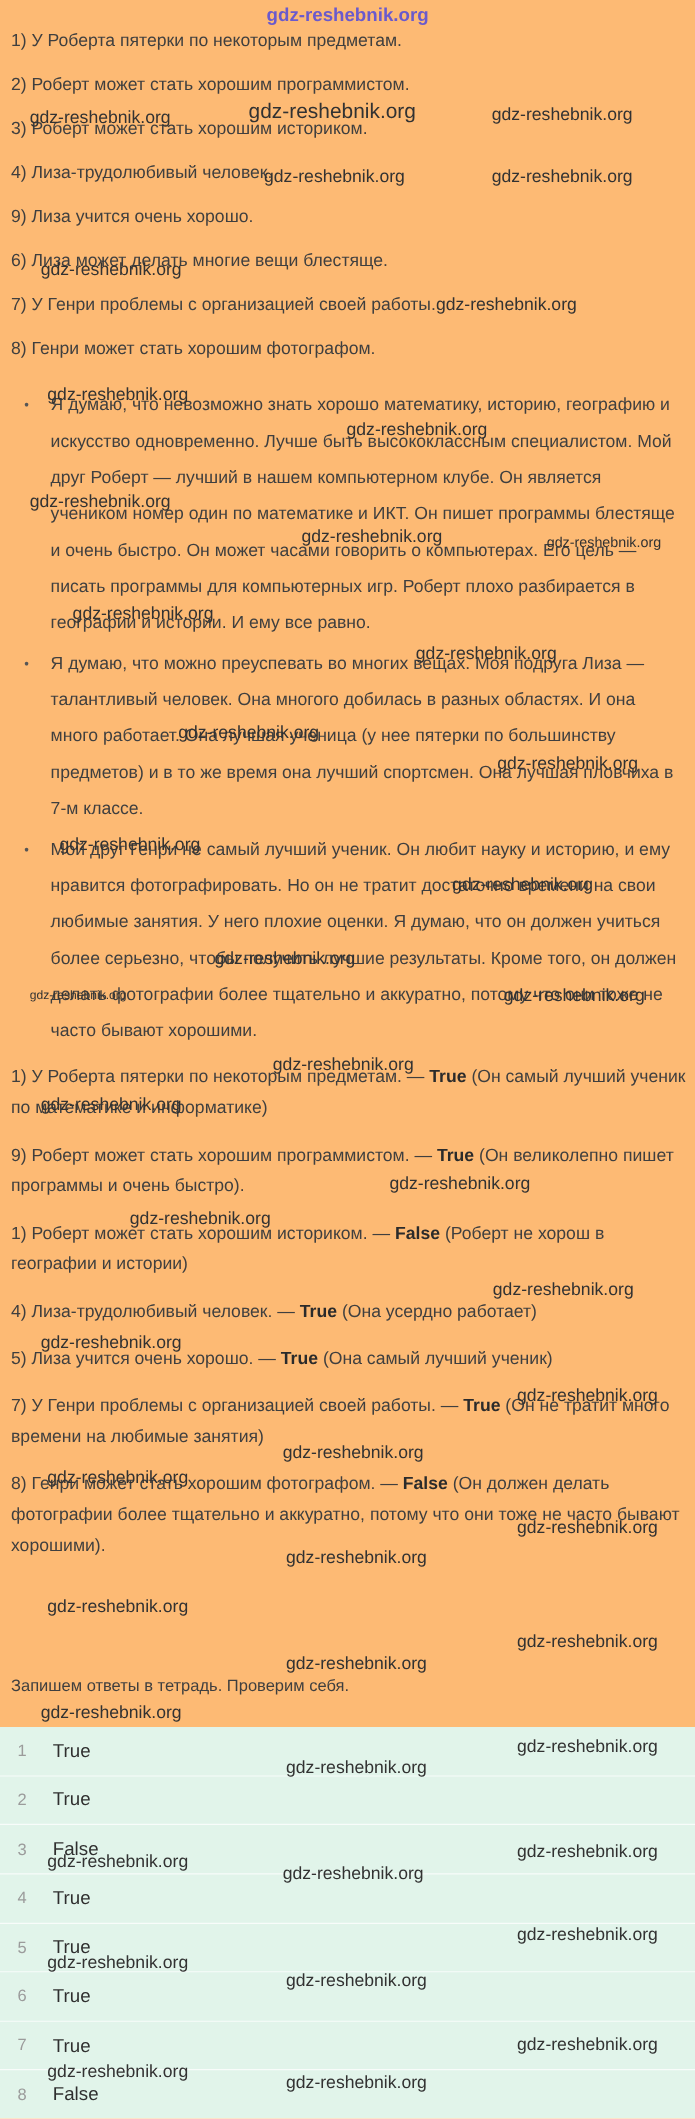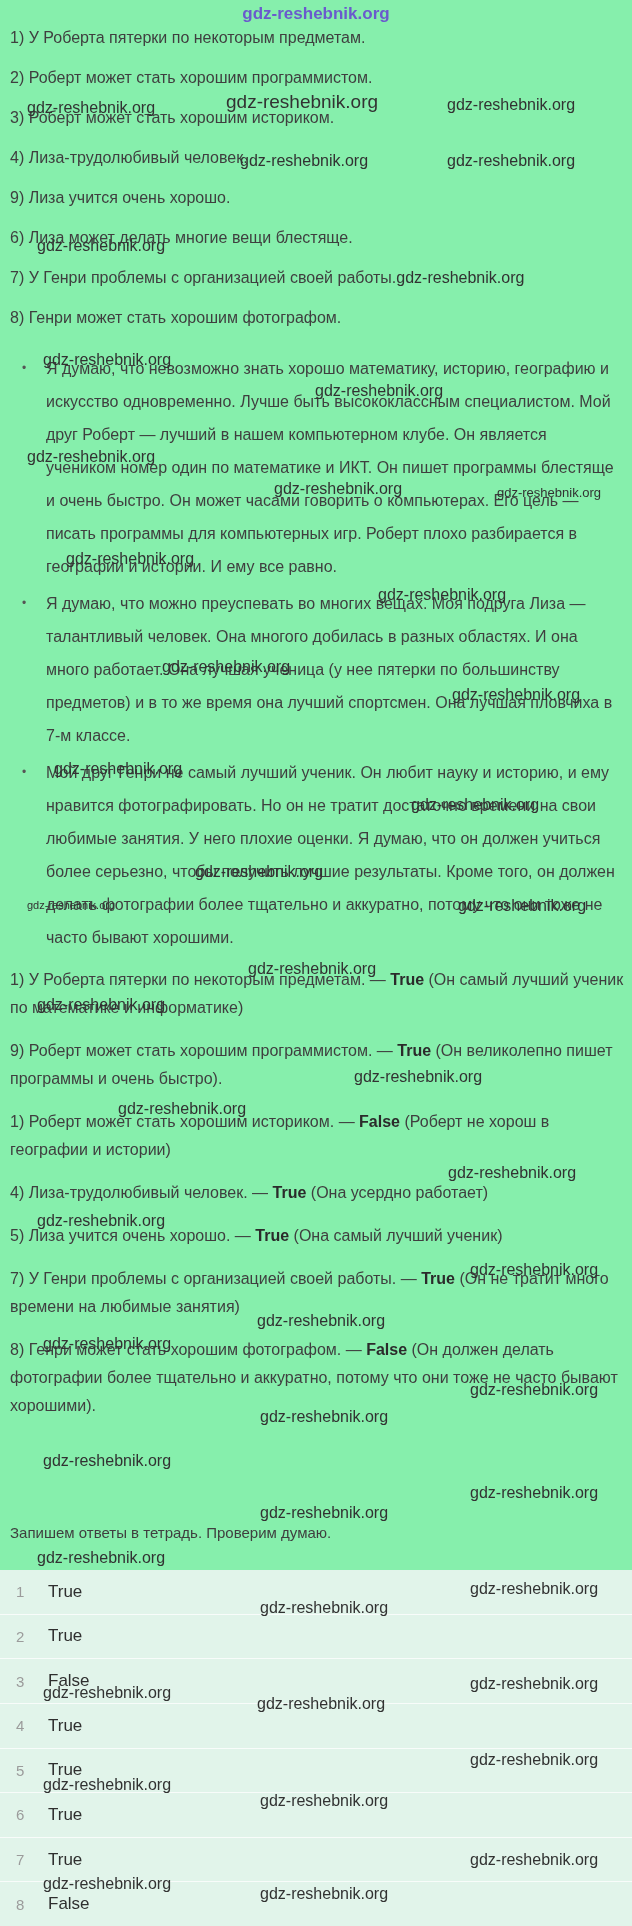--- a/index.html
+++ b/index.html
@@ -1,19 +1,19 @@
 <!DOCTYPE html>
 <html><head>
 <meta charset="utf-8">
 <style>
   html,body { margin:0; padding:0; background:#ffffff; }
   .page {
     position:relative;
     width:632px; height:1926px;
-    background:#86efac; overflow:hidden;
+    background:#fdba74; overflow:hidden;
     font-family:"Liberation Sans","DejaVu Sans",sans-serif;
     color:var(--text,#3f3f3f);
   }
   .top-wm {
     position:absolute; top:4px; left:0; width:100%;
     text-align:center; font-size:17px; font-weight:600;
     color:var(--accent,#6a5acd); cursor:pointer; z-index:4;
     white-space:nowrap;
   }
   .wm-layer { position:absolute; inset:0; pointer-events:none; z-index:3; }
@@ -80,21 +80,21 @@
   <div class="answers">
       <div class="answer"><span>1) У Роберта пятерки по некоторым предметам. — </span><b>True</b><span> (Он самый лучший ученик по математике и информатике)</span></div>
       <div class="answer"><span>9) Роберт может стать хорошим программистом. — </span><b>True</b><span> (Он великолепно пишет программы и очень быстро).</span></div>
       <div class="answer"><span>1) Роберт может стать хорошим историком. — </span><b>False</b><span> (Роберт не хорош в географии и истории)</span></div>
       <div class="answer"><span>4) Лиза-трудолюбивый человек. — </span><b>True</b><span> (Она усердно работает)</span></div>
       <div class="answer"><span>5) Лиза учится очень хорошо. — </span><b>True</b><span> (Она самый лучший ученик)</span></div>
       <div class="answer"><span>7) У Генри проблемы с организацией своей работы. — </span><b>True</b><span> (Он не тратит много времени на любимые занятия)</span></div>
       <div class="answer"><span>8) Генри может стать хорошим фотографом. — </span><b>False</b><span> (Он должен делать фотографии более тщательно и аккуратно, потому что они тоже не часто бывают хорошими).</span></div>
     </div>
 
-  <div class="closing">Запишем ответы в тетрадь. Проверим думаю.</div>
+  <div class="closing">Запишем ответы в тетрадь. Проверим себя.</div>
 
   <div class="results">
       <div class="trow">
         <span class="tnum">1</span>
         <span class="tval">True</span>
       </div>
       <div class="trow">
         <span class="tnum">2</span>
         <span class="tval">True</span>
       </div>

